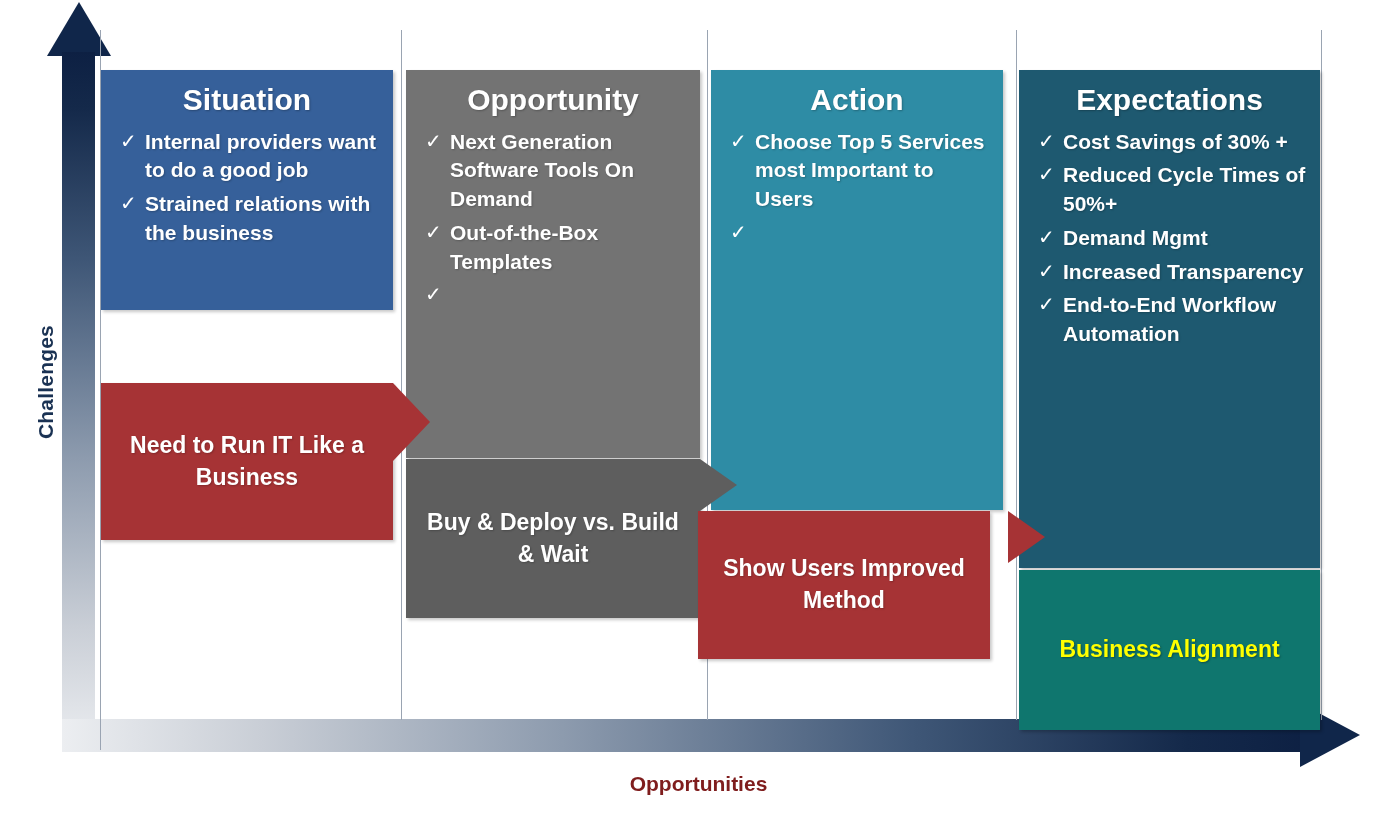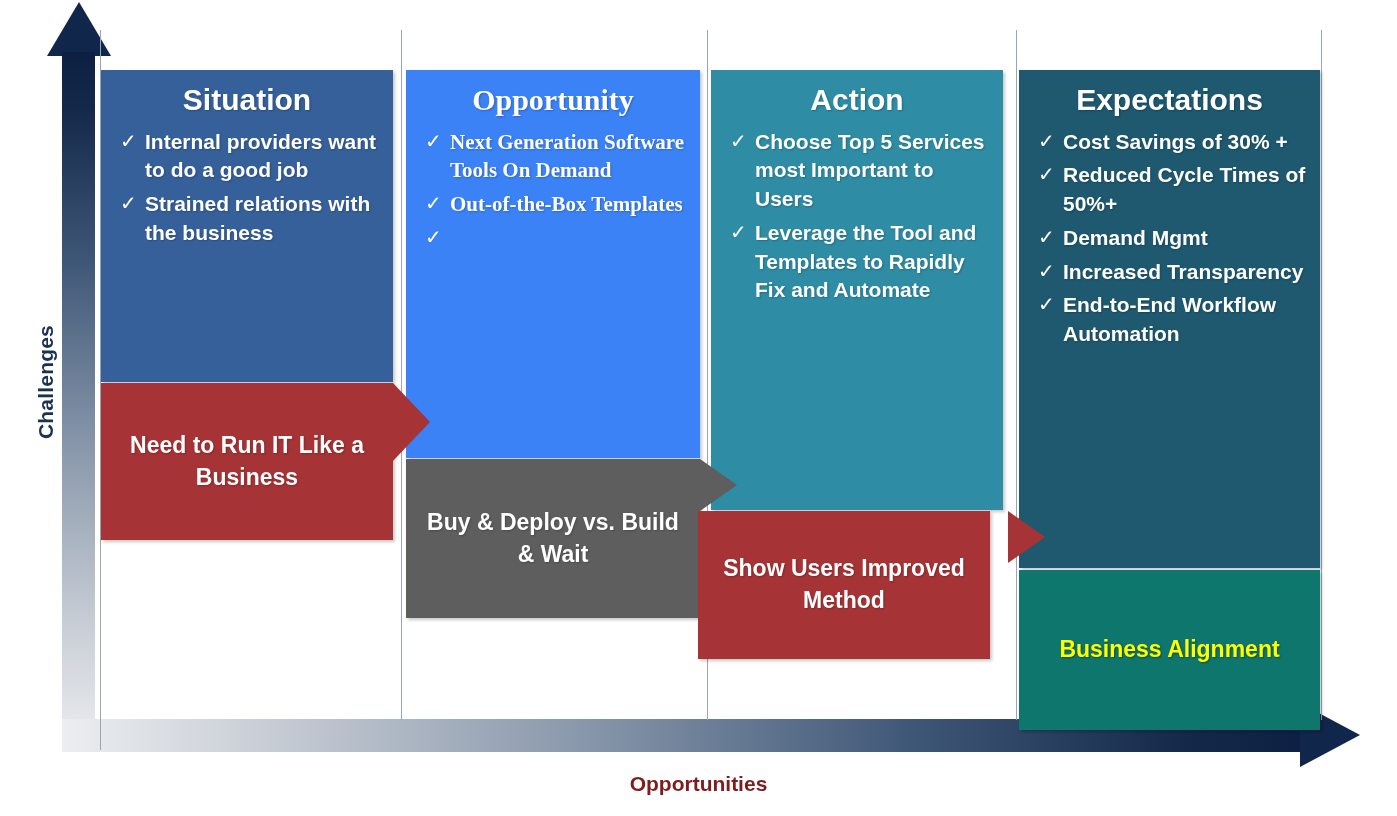--- a/index.html
+++ b/index.html
@@ -172,35 +172,35 @@
   <div class="h-axis-shaft"></div>
   <div class="h-axis-head"></div>
   <div class="axis-label-x">Opportunities</div>
 
   <div class="divider" style="left:100px; height:720px;"></div>
   <div class="divider" style="left:401px; height:690px;"></div>
   <div class="divider" style="left:707px; height:690px;"></div>
   <div class="divider" style="left:1016px; height:690px;"></div>
   <div class="divider" style="left:1321px; height:690px;"></div>
 
-  <div class="card" style="left:101px; top:70px; width:292px; height:312px; background:#36609a;">
+  <div class="card" style="left:101px; top:70px; width:292px; height:240px; background:#36609a;">
     <div class="card-title">Situation</div>
     <ul class="bullets">
       <li class="bullet">
         <span class="check">✓</span>
         <span class="btext">Internal providers want to do a good job</span>
       </li>
       <li class="bullet">
         <span class="check">✓</span>
         <span class="btext">Strained relations with the business</span>
       </li>
     </ul>
   </div>
 
-  <div class="card" style="left:406px; top:70px; width:294px; height:388px; background:#3b82f6;font-family:Liberation Serif, serif;">
+  <div class="card" style="left:406px; top:70px; width:294px; height:388px; background:#737373;">
     <div class="card-title">Opportunity</div>
     <ul class="bullets">
       <li class="bullet">
         <span class="check">✓</span>
         <span class="btext">Next Generation Software Tools On Demand</span>
       </li>
       <li class="bullet">
         <span class="check">✓</span>
         <span class="btext">Out-of-the-Box Templates</span>
       </li>
@@ -212,21 +212,20 @@
 
   <div class="card" style="left:711px; top:70px; width:292px; height:440px; background:#2e8ca5;">
     <div class="card-title">Action</div>
     <ul class="bullets">
       <li class="bullet">
         <span class="check">✓</span>
         <span class="btext">Choose Top 5 Services most Important to Users</span>
       </li>
       <li class="bullet">
         <span class="check">✓</span>
-        <span class="btext">Leverage the Tool and Templates to Rapidly Fix and Automate</span>
       </li>
     </ul>
   </div>
 
   <div class="card" style="left:1019px; top:70px; width:301px; height:498px; background:#1e5970;">
     <div class="card-title">Expectations</div>
     <ul class="bullets">
       <li class="bullet">
         <span class="check">✓</span>
         <span class="btext">Cost Savings of 30% +</span>

